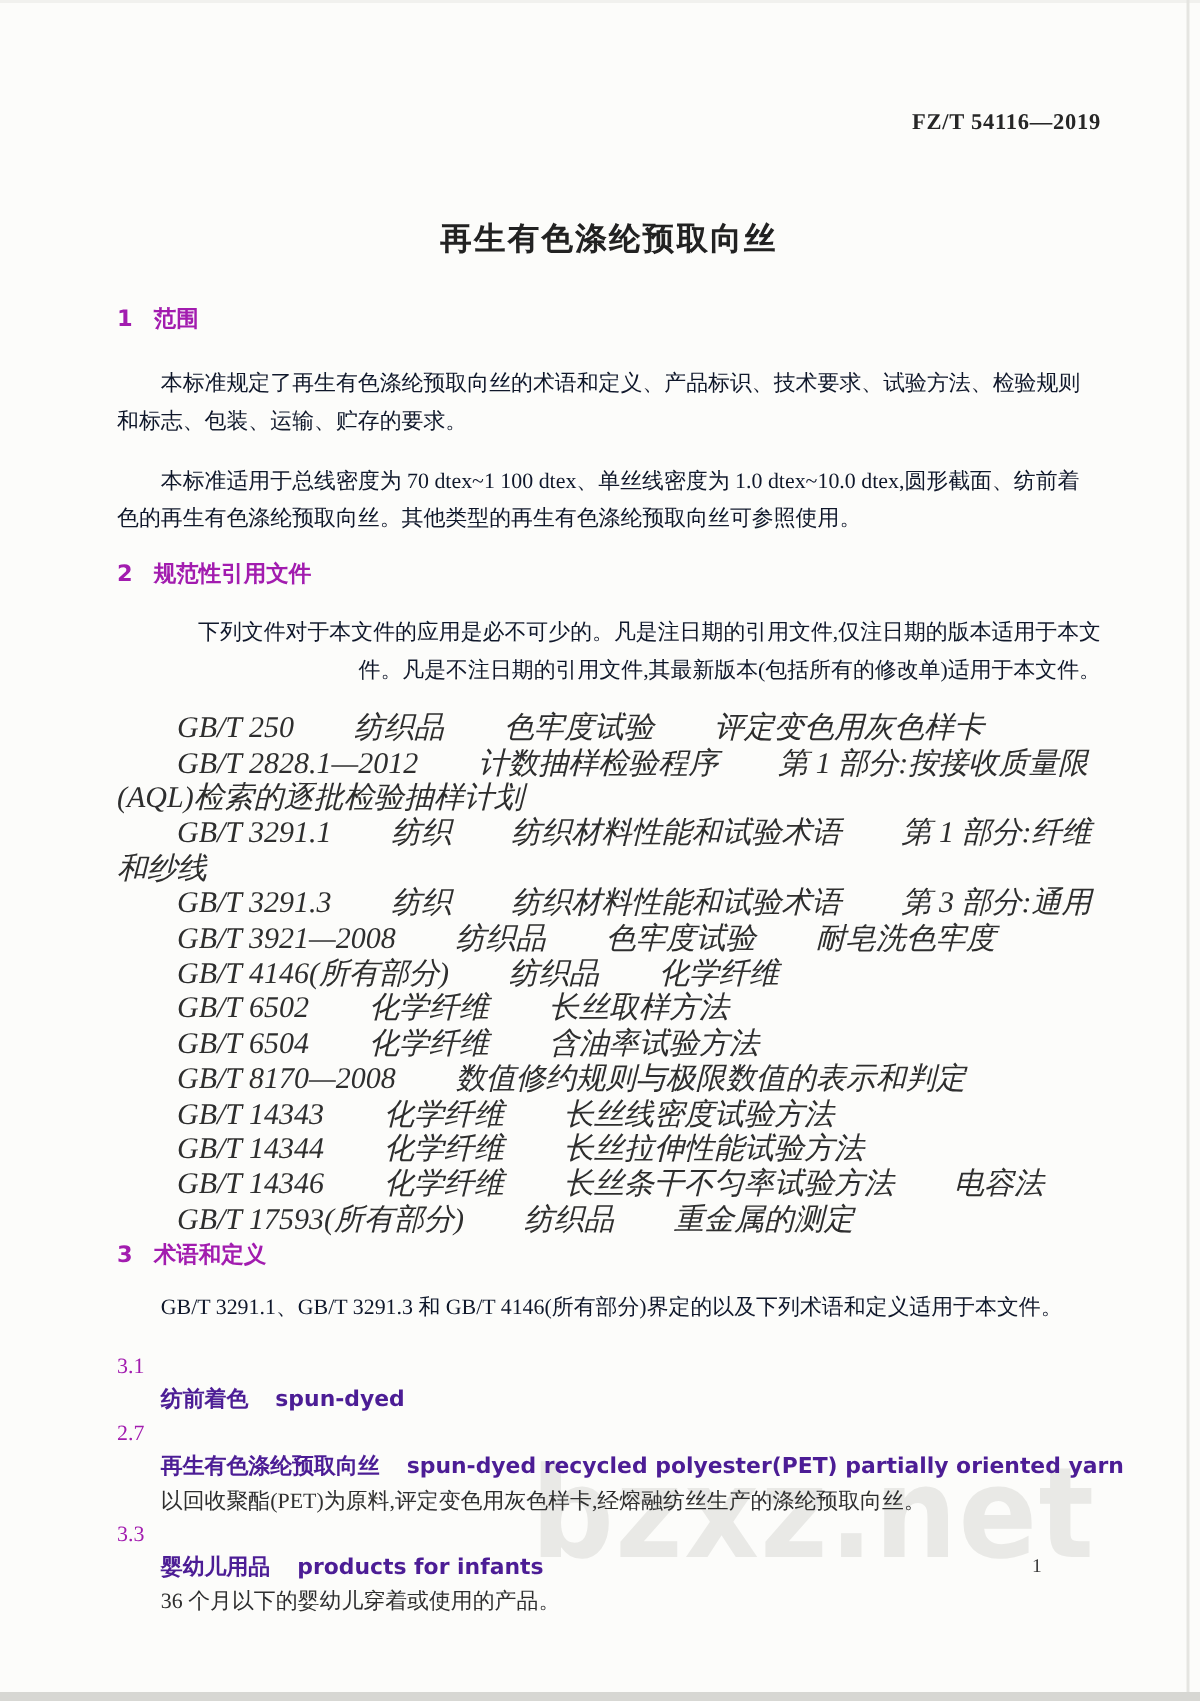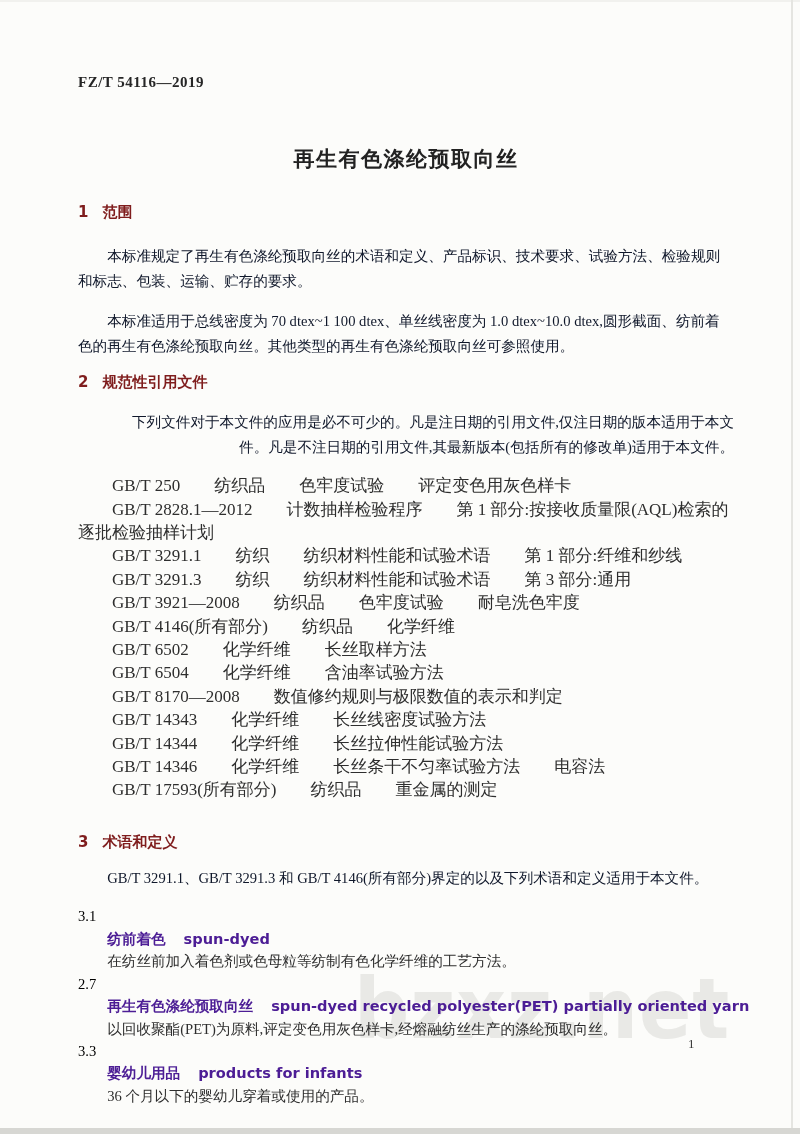--- a/index.html
+++ b/index.html
@@ -28,20 +28,21 @@
     transform:scaleX(0.92);
     transform-origin:left top;
     white-space:nowrap;
     user-select:none;
   }
 
   .content { position:absolute; z-index:2; left:78px; top:0; width:656px; }
 
   .doc-number {
     margin-top:73px;
+    text-align:right;
     font-weight:bold;
     font-size:15px;
     line-height:19px;
     letter-spacing:0.5px;
     color:#262626;
   }
   .doc-title {
     margin-top:52px;
     text-align:center;
     font-family:"DejaVu Sans","Liberation Sans",sans-serif;
@@ -49,39 +50,39 @@
     font-size:21px;
     line-height:30px;
     letter-spacing:1.5px;
     color:#222;
   }
   .sec-heading {
     font-family:"DejaVu Sans","Liberation Sans",sans-serif;
     font-weight:bold;
     font-size:15px;
     line-height:19px;
-    color:#7f1d1d;
+    color:#a21caf;
   }
   .sec-heading .sec-num { display:inline-block; margin-right:14px; }
   .h1 { margin-top:29px; }
   .h2 { margin-top:14px; }
-  .h3 { margin-top:31px; }
+  .h3 { margin-top:2px; }
 
   .body-text { font-size:14.6px; line-height:25px; color:#0f172a; }
   .indent { text-indent:2em; }
   .p1 { margin-top:22px; }
   .p-intro2 { margin-top:18px;text-align:right; }
   .p-intro3 { margin-top:14px; }
 
   .refs { margin-top:5px; }
-  .ref { font-size:17px; line-height:23.4px; text-indent:2em; }
+  .ref { font-size:20px; line-height:23.4px; text-indent:2em;font-style:italic; }
 
   .terms { margin-top:4px; }
   .terms, .term-num, .term-def { font-size:14.6px; line-height:22.4px; }
-  .term-num { color:#000000; }
+  .term-num { color:#a21caf; }
   .term-line {
     padding-left:2em;
     font-family:"DejaVu Sans","Liberation Sans",sans-serif;
     font-weight:bold;
     font-size:14.6px;
     line-height:22.4px;
     color:#4c1d95;
     white-space:nowrap;
   }
   .term-line .term-en { margin-left:18px; }
@@ -142,21 +143,20 @@
       <span class="sec-num">3</span><span>术语和定义</span>
     </div>
     <p class="body-text indent p-intro3" style="white-space:nowrap;">GB/T 3291.1、GB/T 3291.3 和 GB/T 4146(所有部分)界定的以及下列术语和定义适用于本文件。</p>
 
     <div class="terms">
 
       <div class="term-num">3.1</div>
       <div class="term-line">
         <span class="term-cn">纺前着色</span><span class="term-en">spun-dyed</span>
       </div>
-      <div class="term-def">在纺丝前加入着色剂或色母粒等纺制有色化学纤维的工艺方法。</div>
 
       <div class="term-num">2.7</div>
       <div class="term-line">
         <span class="term-cn">再生有色涤纶预取向丝</span><span class="term-en">spun-dyed recycled polyester(PET) partially oriented yarn</span>
       </div>
       <div class="term-def">以回收聚酯(PET)为原料,评定变色用灰色样卡,经熔融纺丝生产的涤纶预取向丝。</div>
 
       <div class="term-num">3.3</div>
       <div class="term-line">
         <span class="term-cn">婴幼儿用品</span><span class="term-en">products for infants</span>

